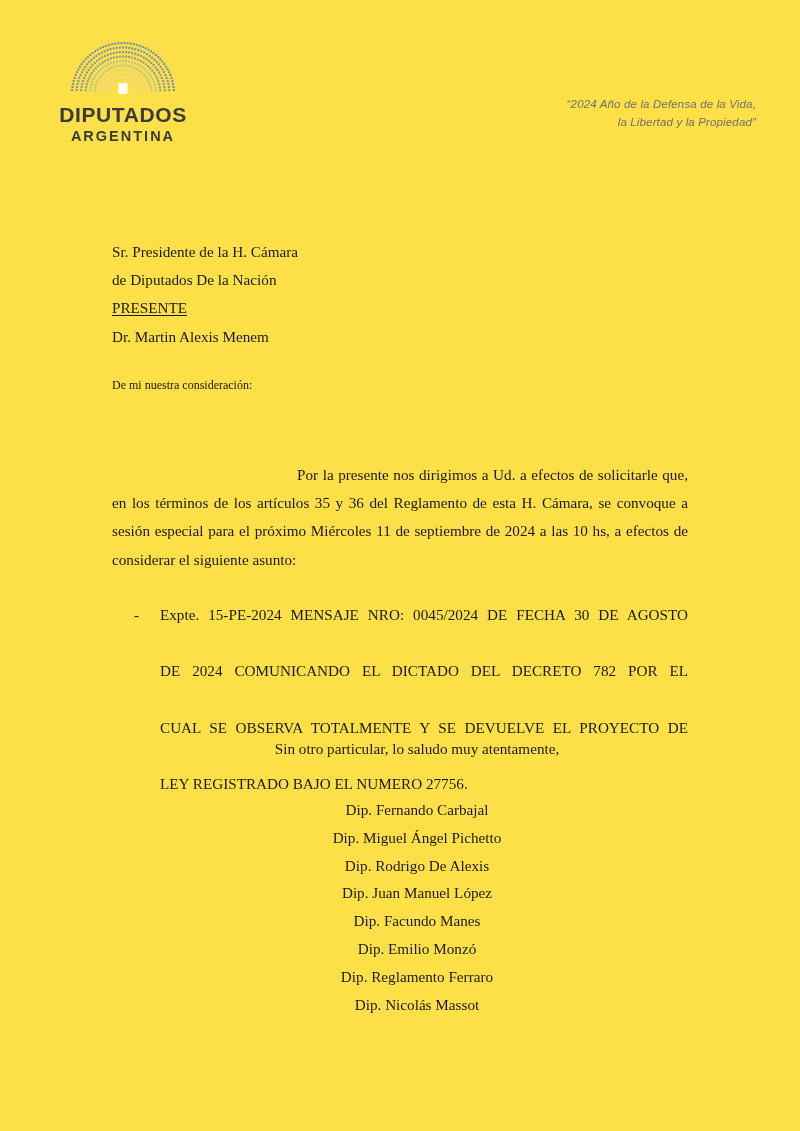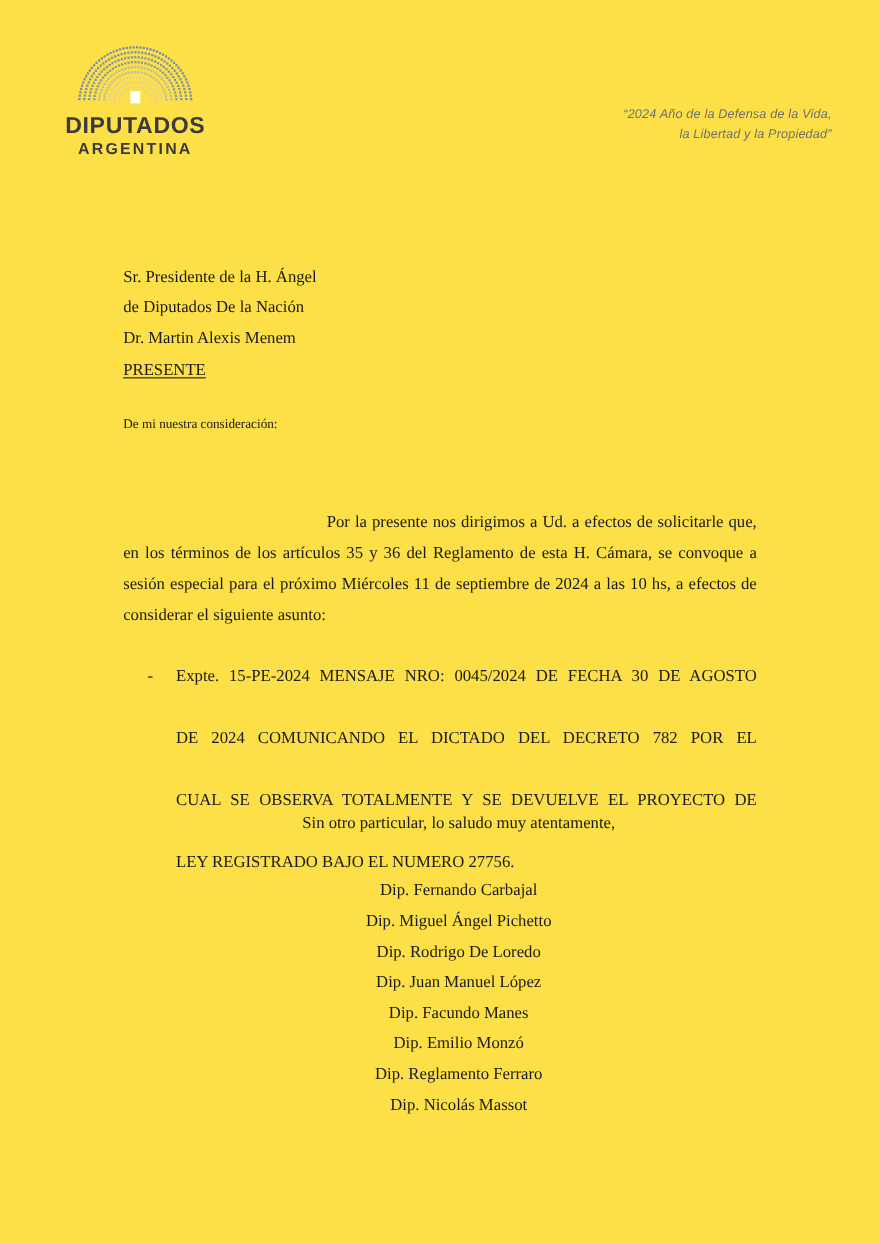--- a/index.html
+++ b/index.html
@@ -513,24 +513,24 @@
 
     <div class="slogan">
       <div>“2024 Año de la Defensa de la Vida,</div>
       <div>la Libertad y la Propiedad”</div>
     </div>
 
   </div>
 
 
   <div class="addressee">
-    <div class="ln">Sr. Presidente de la H. Ángel</div>
+    <div class="ln">Sr. Presidente de la H. Cámara</div>
     <div class="ln">de Diputados De la Nación</div>
+    <div class="ln"><span class="ln underlined">PRESENTE</span></div>
     <div class="ln">Dr. Martin Alexis Menem</div>
-    <div class="ln"><span class="ln underlined">PRESENTE</span></div>
   </div>
 
   <div class="greeting">De mi nuestra consideración:</div>
 
   <div class="body-par">Por la presente nos dirigimos a Ud. a efectos de solicitarle que, en los términos de los artículos 35 y 36 del Reglamento de esta H. Cámara, se convoque a sesión especial para el próximo Miércoles 11 de septiembre de 2024 a las 10 hs, a efectos de considerar el siguiente asunto:</div>
 
   <div class="bullet-block">
     <div class="bullet-row">
       <div class="bullet-dash">-</div>
       <div class="bullet-text">
@@ -540,21 +540,21 @@
         <span class="jline last">LEY REGISTRADO BAJO EL NUMERO 27756.</span>
       </div>
     </div>
   </div>
 
   <div class="closing">Sin otro particular, lo saludo muy atentamente,</div>
 
   <div class="signers">
     <div class="signer">Dip. Fernando Carbajal</div>
     <div class="signer">Dip. Miguel Ángel Pichetto</div>
-    <div class="signer">Dip. Rodrigo De Loredo</div>
+    <div class="signer">Dip. Rodrigo De Alexis</div>
     <div class="signer">Dip. Juan Manuel López</div>
     <div class="signer">Dip. Facundo Manes</div>
     <div class="signer">Dip. Emilio Monzó</div>
     <div class="signer">Dip. Reglamento Ferraro</div>
     <div class="signer">Dip. Nicolás Massot</div>
   </div>
 
 </div>
 
 </body></html>

